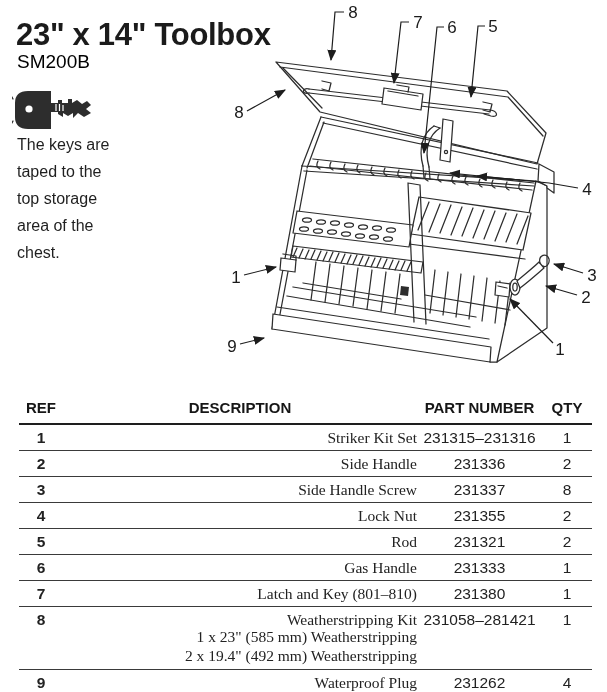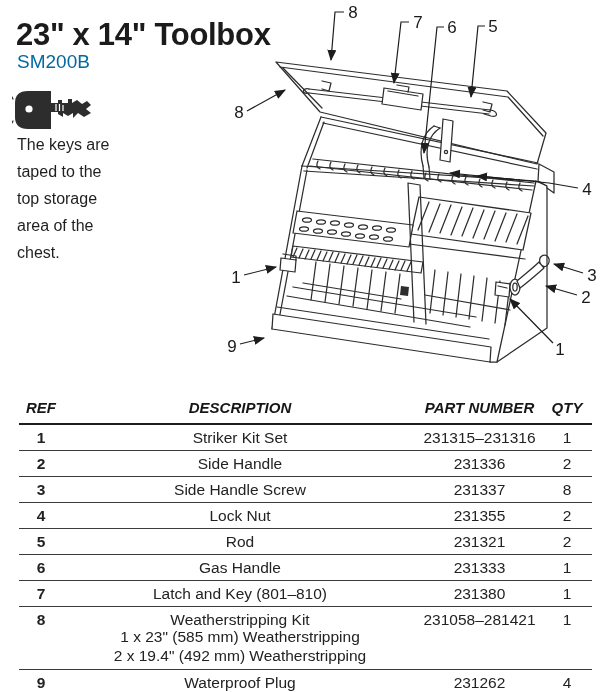--- a/index.html
+++ b/index.html
@@ -7,50 +7,50 @@
   body {
     width:607px; height:692px; position:relative; overflow:hidden;
     font-family:"Liberation Sans", sans-serif; color:#1a1a1a;
   }
   .page-title {
     position:absolute; left:16px; top:17px;
     font-size:31px; font-weight:bold; letter-spacing:-0.3px; color:#1b1b1b;
   }
   .model-number {
     position:absolute; left:17px; top:51px;
-    font-size:19px; font-weight:normal; color:#0369a1;
+    font-size:19px; font-weight:normal; color:#000000;
   }
   .key-icon { position:absolute; left:12px; top:87px; }
   .key-note {
     position:absolute; left:17px; top:131px; width:120px;
     font-size:16px; line-height:27px; white-space:pre-line; color:#1f1f1f;
   }
   .diagram { position:absolute; left:0; top:0; }
   .ln   { fill:none; stroke:#2d2d2d; stroke-width:1.25; stroke-linecap:round; stroke-linejoin:round; }
   .face { fill:#ffffff; stroke:#2d2d2d; stroke-width:1.25; stroke-linejoin:round; }
   .dark { fill:#2d2d2d; stroke:none; }
   .leader { fill:none; stroke:#1d1d1d; stroke-width:1.2; }
   .callout-label {
     font-family:"Liberation Sans", sans-serif; font-size:17px;
     fill:#1a1a1a; text-anchor:middle;
   }
   .table-wrap { position:absolute; left:19px; top:394px; width:573px; }
   table { width:100%; border-collapse:collapse; }
   th {
     font-size:15px; font-weight:bold; color:#161616;
-    padding:5px 0 7px 0; border-bottom:2px solid #1e1e1e; text-align:center;font-style:italic;
+    padding:5px 0 7px 0; border-bottom:2px solid #1e1e1e; text-align:center;
   }
   th.col-desc { text-align:center; }
   td {
     font-size:15.5px; line-height:17px; color:#222;
     padding:4px 0; vertical-align:top;
     border-bottom:1.5px solid #3a3a3a; text-align:center;
   }
   td.col-ref { font-weight:bold; }
-  td.col-desc { text-align:center; }
+  td.col-desc { text-align:right;font-family:Liberation Serif, serif; }
   col.c-ref  { width:44px; }
   col.c-part { width:125px; }
   col.c-qty  { width:50px; }
   .sub-line { line-height:18.5px; font-weight:normal; }
 </style>
 </head>
 <body>
 
 <h1 class="page-title">23" x 14" Toolbox</h1>
 <div class="model-number">SM200B</div>

